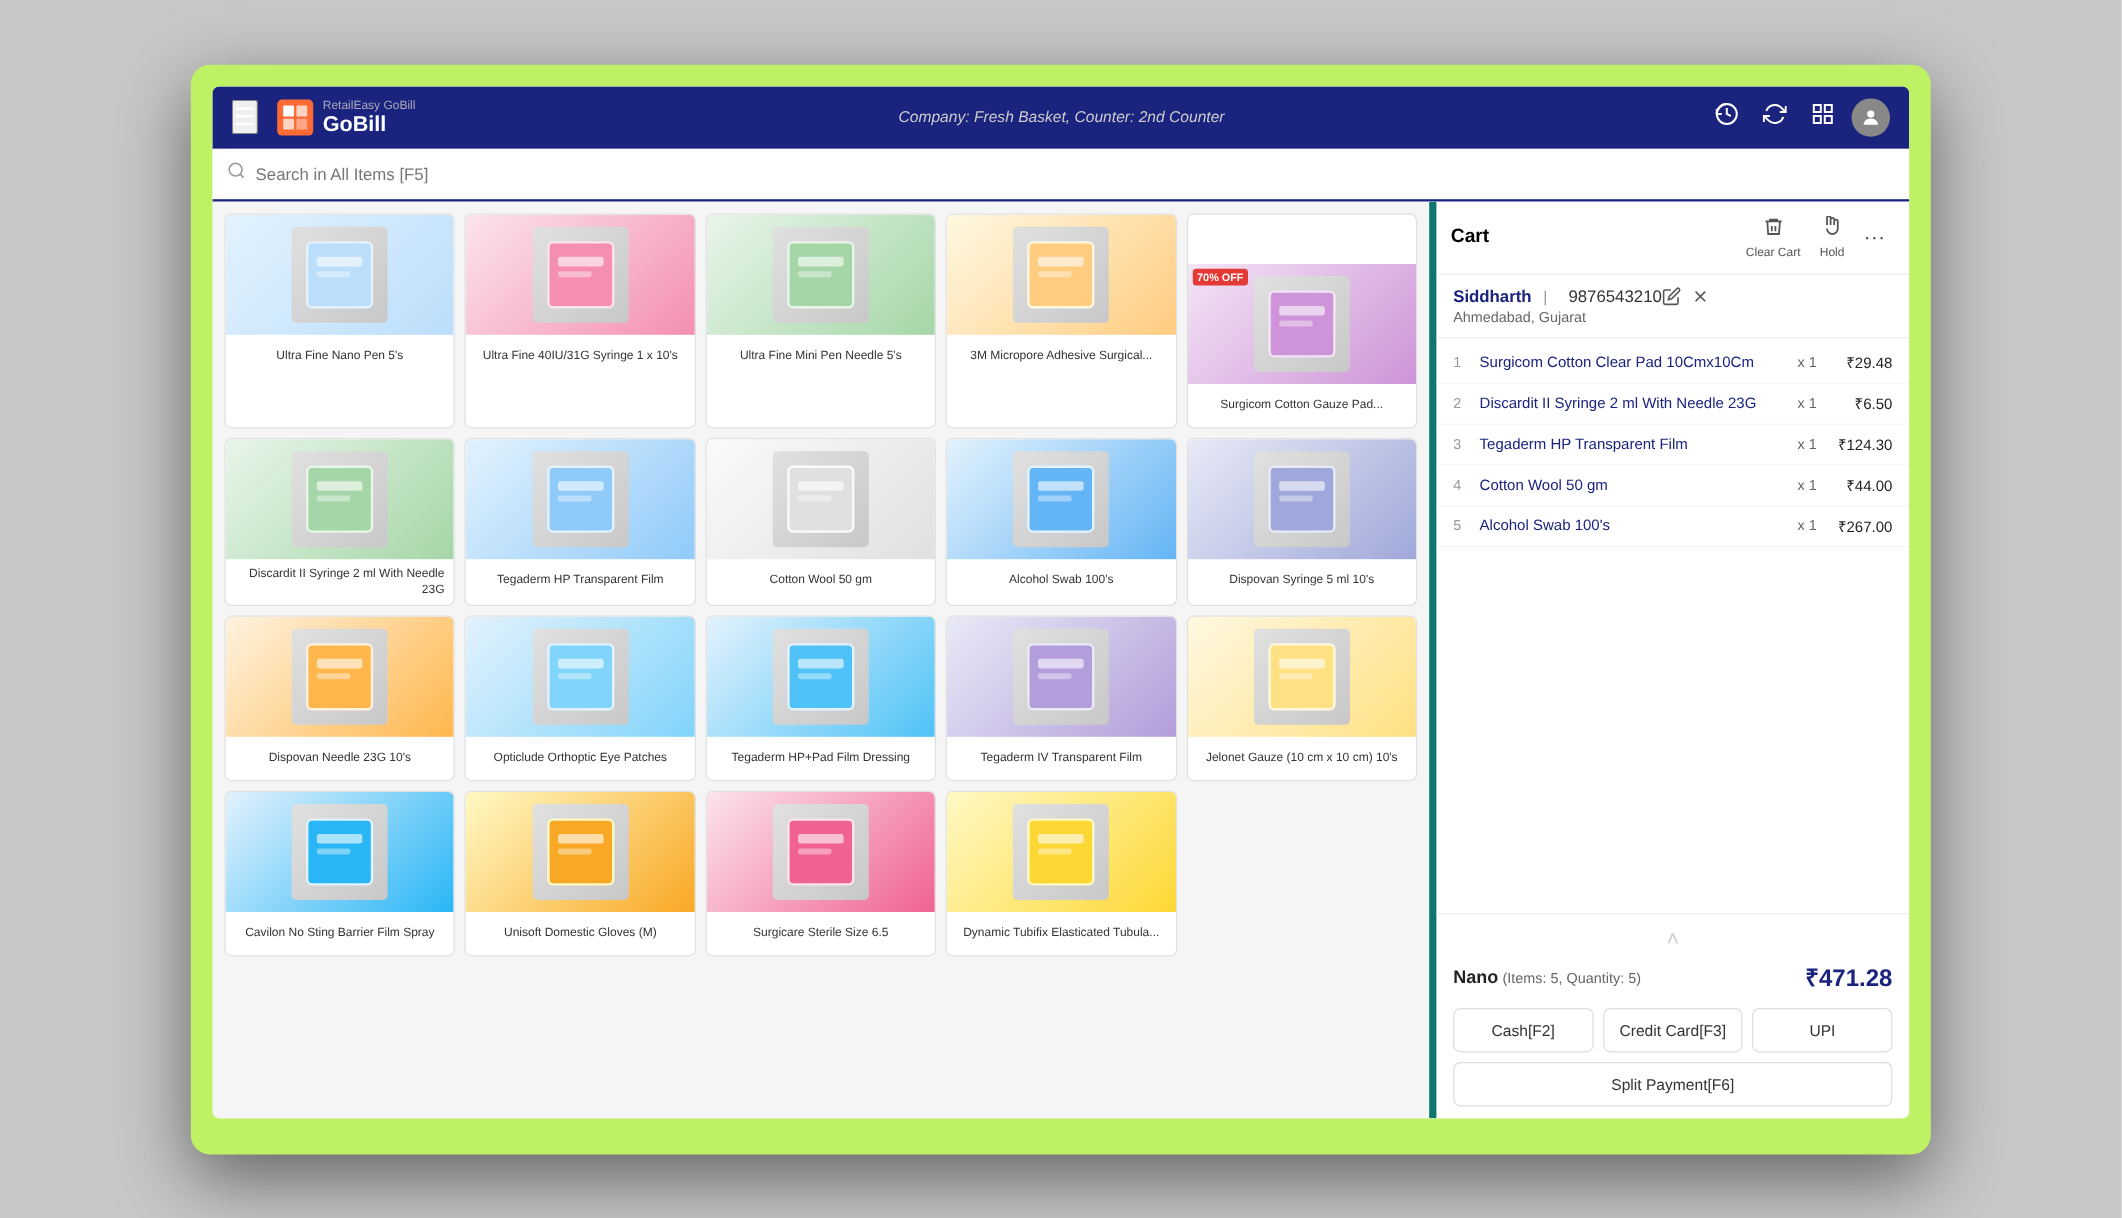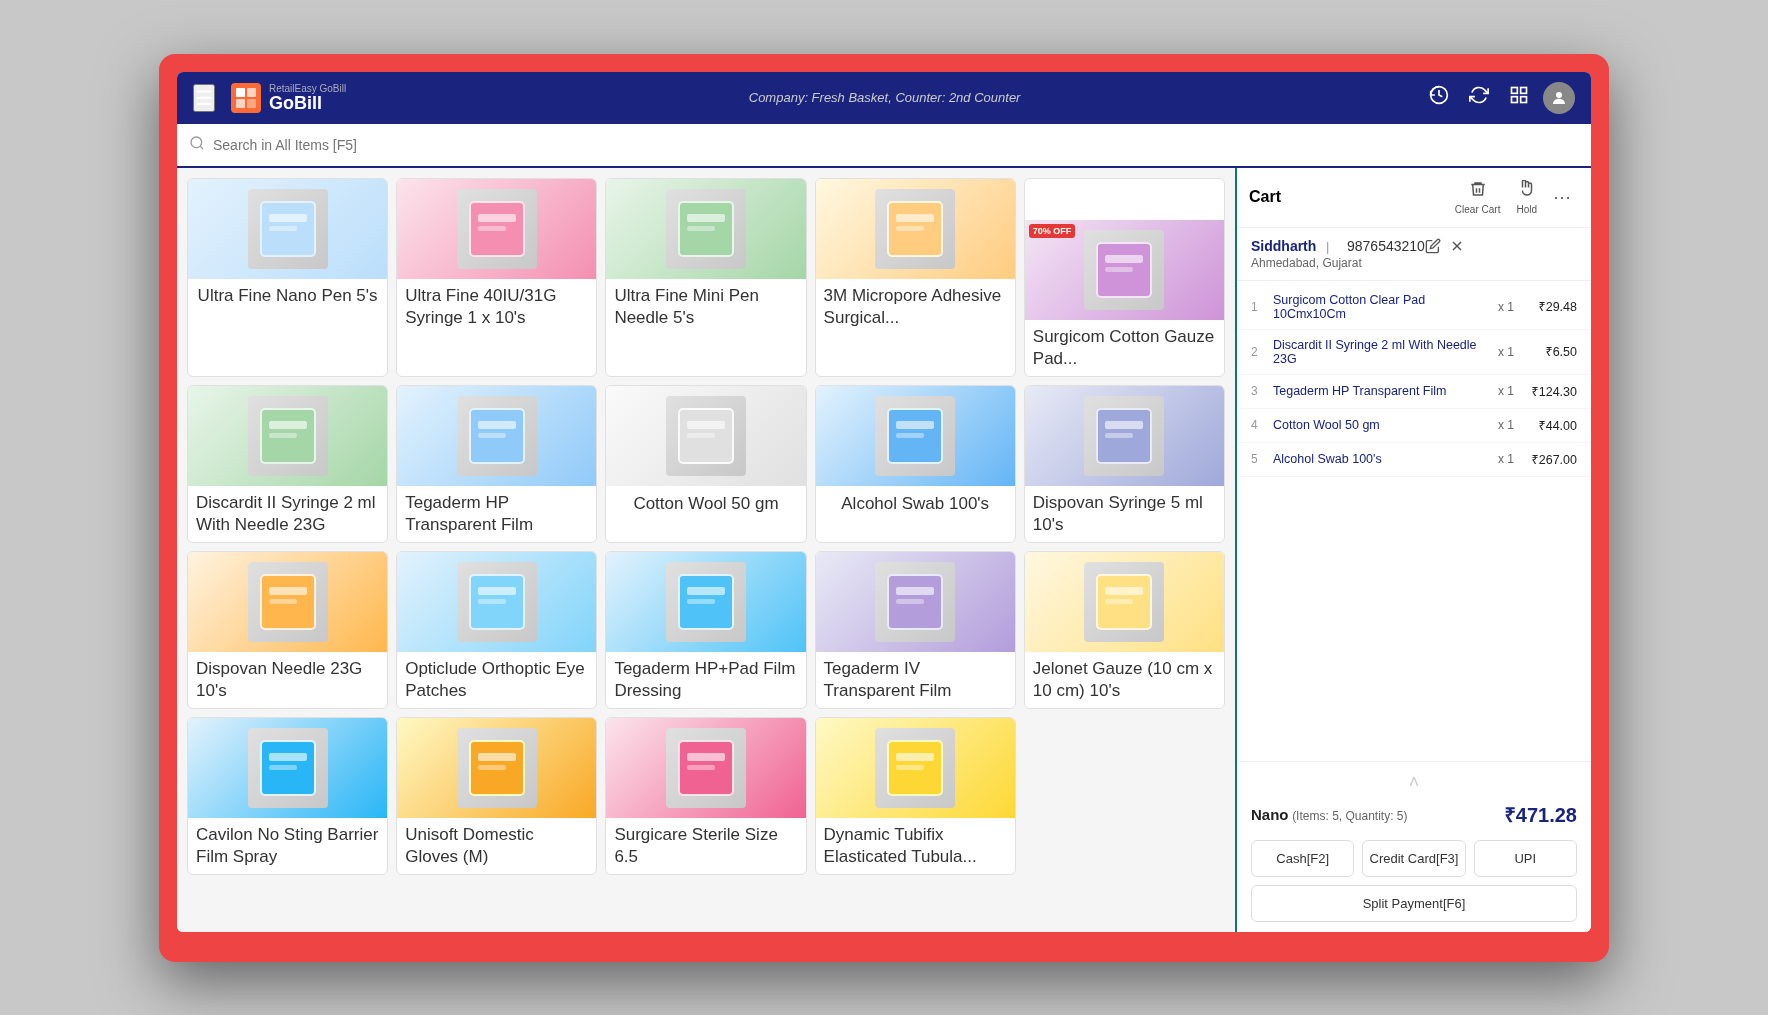--- a/index.html
+++ b/index.html
@@ -7,21 +7,21 @@
       background: #c8c8c8;
       font-family: -apple-system, BlinkMacSystemFont, 'Segoe UI', sans-serif;
       display: flex;
       justify-content: center;
       align-items: center;
       min-height: 100vh;
       font-size: 13px;
     }
     .laptop-frame {
       width: 1450px;
-      background: #ef4444;
+      background: #bef264;
       border-radius: 16px;
       padding: 18px 18px 30px;
       box-shadow: 0 20px 60px rgba(0,0,0,0.5);
     }
     .screen {
       background: #f0f0f0;
       border-radius: 6px;
       overflow: hidden;
       width: 100%;
       height: 860px;
@@ -169,45 +169,45 @@
       display: flex;
       align-items: center;
       justify-content: center;
       font-size: 10px;
       color: #666;
       text-align: center;
       padding: 4px;
     }
     .product-name {
       padding: 6px 8px;
-      font-size: 17px;
+      font-size: 10px;
       color: #333;
-      text-align: left;
+      text-align: right;
       line-height: 1.3;
       min-height: 36px;
       display: flex;
       align-items: center;
       justify-content: center;
     }
     .discount-badge {
       position: absolute;
       top: 4px;
       left: 4px;
       background: #e53935;
       color: white;
       font-size: 9px;
       padding: 2px 4px;
       border-radius: 3px;
       font-weight: bold;
     }
     
     .cart-panel {
-      width: 356px;
+      width: 400px;
       background: white;
-      border-left: 2px solid #0f766e;
+      border-left: 6px solid #0f766e;
       display: flex;
       flex-direction: column;
       flex-shrink: 0;
     }
     .cart-header {
       display: flex;
       align-items: center;
       padding: 8px 12px;
       border-bottom: 1px solid #eee;
     }

